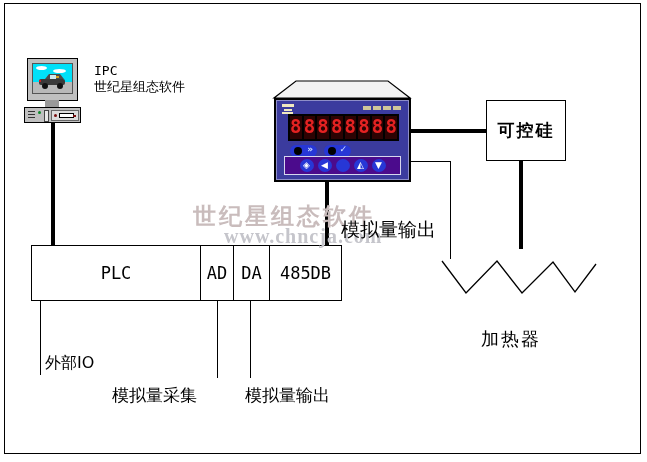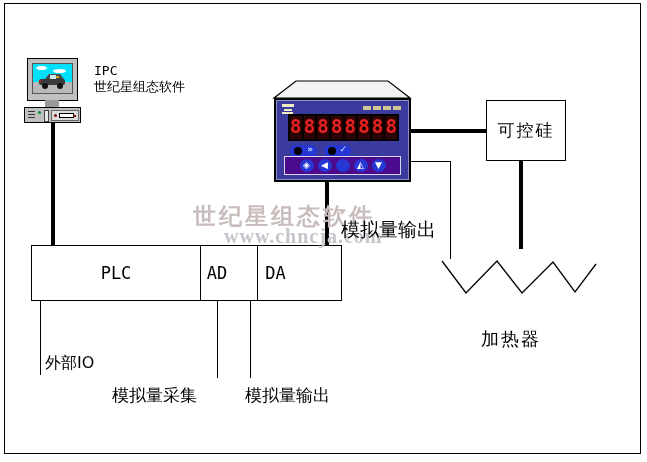--- a/index.html
+++ b/index.html
@@ -10,21 +10,21 @@
   .frame{position:absolute;left:4px;top:3px;width:635px;height:449px;border:1px solid #000;}
   .abs{position:absolute;}
   
   .wm1{left:193px;top:201px;font-size:23px;font-weight:bold;letter-spacing:3px;color:#c9bcbc;z-index:1;}
   .wm2{left:224px;top:225px;font-size:20px;font-weight:bold;letter-spacing:1px;color:#c5c5cb;z-index:1;
        font-family:Liberation Serif, serif;}
   .fg{z-index:2;}
   
   .hline,.vline{background:#000;z-index:2;}
   .label{z-index:3;white-space:nowrap;}
-  .box{border:1px solid #000;background:#fff;z-index:2;box-sizing:border-box;}
+  .box{border:1px solid #000;background:#fff;z-index:2;box-sizing:border-box;font-weight:bold;}
   
   .monitor{left:27px;top:58px;width:51px;height:43px;background:#c0c0c0;border:1px solid #000;box-sizing:border-box;z-index:2;}
   .screen{position:absolute;left:4px;top:4px;right:4px;bottom:6px;border:1px solid #555;overflow:hidden;background:#00e0f8;}
   .screen .ground{position:absolute;left:0;bottom:0;width:100%;height:38%;background:#b9b9b9;}
   .cloud{position:absolute;background:#fff;border-radius:50%;}
   .pcbase{left:24px;top:107px;width:57px;height:16px;background:#c0c0c0;border:1px solid #000;box-sizing:border-box;z-index:2;}
   .stand{left:45px;top:100px;width:14px;height:7px;background:#9a9a9a;z-index:2;}
   .vent{position:absolute;left:3px;width:7px;height:1px;background:#333;}
   .leddot{position:absolute;left:13px;top:3px;width:3px;height:3px;border-radius:50%;background:#0a8a2a;}
   .slot{position:absolute;left:19px;top:2px;width:3px;height:10px;background:#e8e8e8;border:1px solid #444;}
@@ -97,21 +97,22 @@
     </span>
   </div>
   <div class="abs label" style="left:94px;top:63px;font-size:13px;font-family:'DejaVu Sans Mono',monospace;">IPC</div>
   <div class="abs label" style="left:94px;top:78px;font-size:13px;">世纪星组态软件</div>
 
   <div class="abs vline" style="left:51px;top:122px;width:4px;height:123px;"></div>
 
   <div class="abs plc">
     <div class="cell" style="flex:0 0 168px;">PLC</div>
     <div class="cell" style="flex:0 0 32px;text-align:right;">AD</div>
-    <div class="cell" style="flex:0 0 35px;margin-left:24px;">DA</div>
+    <div class="cell" style="flex:0 0 35px;">DA</div>
+    <div class="cell" style="flex:1;">485DB</div>
   </div>
 
   <div class="abs vline" style="left:40px;top:301px;width:1px;height:74px;"></div>
   <div class="abs vline" style="left:217px;top:301px;width:1px;height:77px;"></div>
   <div class="abs vline" style="left:250px;top:301px;width:1px;height:77px;"></div>
   <div class="abs label" style="left:45px;top:353px;font-size:16px;">外部IO</div>
   <div class="abs label" style="left:245px;top:384px;font-size:17px;">模拟量输出</div>
   <div class="abs label" style="left:112px;top:384px;font-size:17px;">模拟量采集</div>
 
   <svg class="abs meter-top" width="140" height="19">

